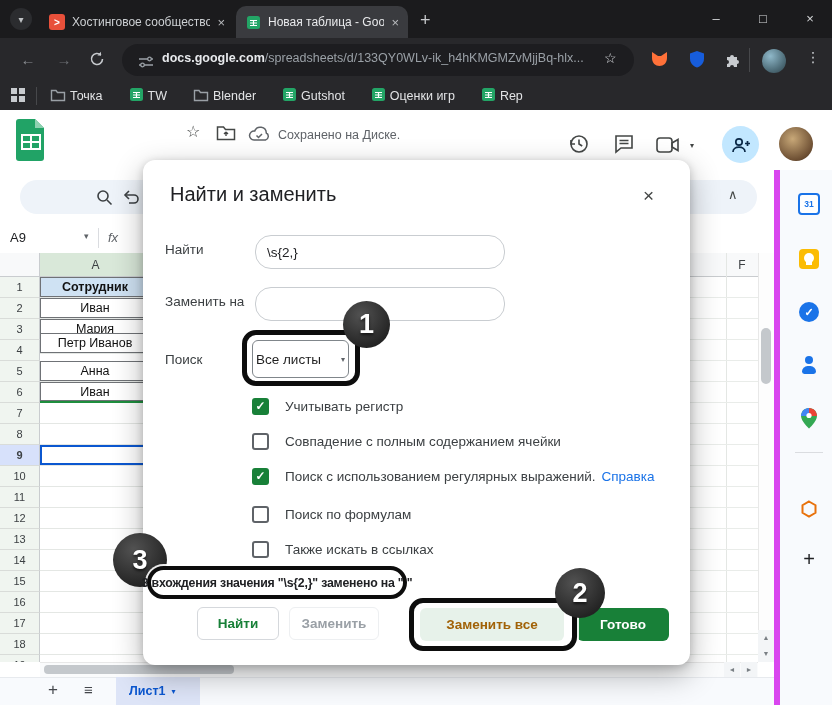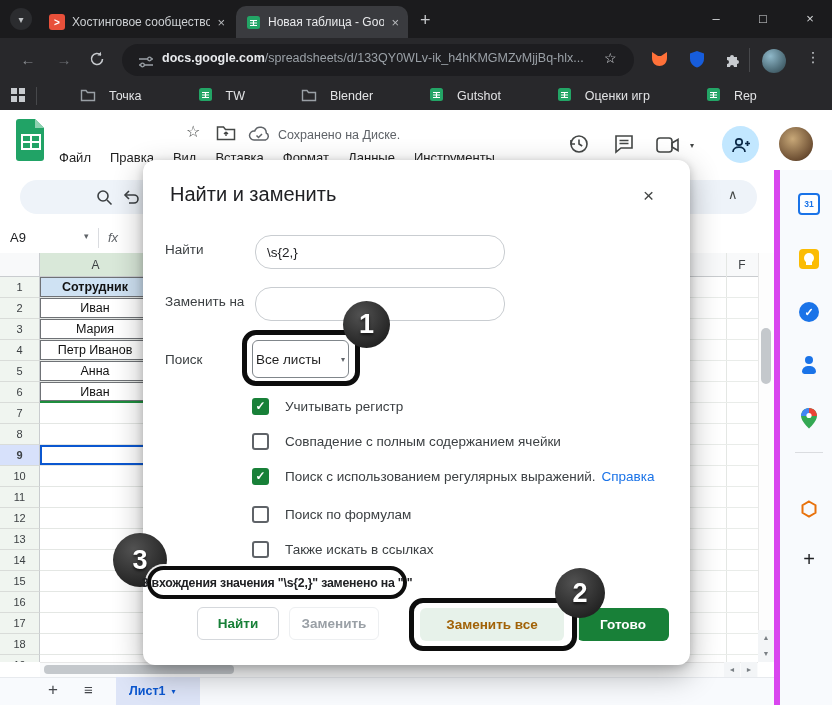--- a/index.html
+++ b/index.html
@@ -28,21 +28,21 @@
   #omnistar{left:604px;top:50px;color:#dadce0;font-size:14px;}
   #extsep{left:749px;top:48px;width:1px;height:24px;background:#47484b;}
   #chromeavatar{left:762px;top:49px;width:24px;height:24px;border-radius:50%;
      background:radial-gradient(circle at 35% 30%,#8fb8c9,#51707c 60%,#2e4249);}
   #dots{left:806px;top:49px;color:#cdd0d4;font-size:14px;}
   #bookmarks{left:0;top:82px;width:832px;height:28px;background:#28282b;}
   #appsgrid{left:11px;top:88px;width:6px;height:6px;background:#c8cbcf;
             box-shadow:8px 0 #c8cbcf,0 8px #c8cbcf,8px 8px #c8cbcf;}
   #bmsep{left:36px;top:87px;width:1px;height:18px;background:#47484b;}
   #bmrow{left:50px;top:84px;height:24px;display:flex;align-items:center;gap:26px;}
-  .bm{display:flex;align-items:center;gap:13px;color:#e2e3e5;font-size:12.5px;white-space:nowrap;margin-left:30px;}
+  .bm{display:flex;align-items:center;gap:4px;color:#e2e3e5;font-size:12.5px;white-space:nowrap;}
   
   #sheethead{left:0;top:110px;width:832px;height:60px;background:#fff;}
   #doctitle{left:62px;top:120px;font-size:18px;color:#1f1f1f;}
   .hd-ico{color:#444746;}
   #menubar{left:56px;top:149px;display:flex;gap:13px;font-size:13px;color:#1f1f1f;}
   .menu-item{padding:1px 3px;}
   #sharebtn{left:722px;top:126px;width:37px;height:37px;border-radius:50%;background:#c2e7ff;
             display:flex;align-items:center;justify-content:center;}
   #sheetavatar{left:779px;top:127px;width:34px;height:34px;border-radius:50%;
      background:radial-gradient(circle at 40% 35%,#c8a878,#6d4f33 70%,#3c2a18);}
@@ -268,29 +268,20 @@
         <path d="M10 11V7m0 0l-2 2m2-2l2 2" stroke="#444746" stroke-width="1.4" fill="none"></path>
       </svg>
   </div>
   <div class="abs" style="left:248px;top:126px;">
     <svg width="22" height="16" viewBox="0 0 22 16">
         <path d="M6 14a4.5 4.5 0 1 1 .7-8.95A6 6 0 0 1 18.3 7 3.8 3.8 0 0 1 17.5 14z" fill="none" stroke="#5f6368" stroke-width="1.5"></path>
         <path d="M8.5 9.5l2 2 3.5-3.5" fill="none" stroke="#5f6368" stroke-width="1.5"></path>
       </svg>
   </div>
   <div class="abs" style="left:278px;top:128px;font-size:12.5px;color:#5f6368;">Сохранено на Диске.</div>
-  <div class="abs" id="menubar">
-      <div class="menu-item">Файл</div>
-      <div class="menu-item">Правка</div>
-      <div class="menu-item">Вид</div>
-      <div class="menu-item">Вставка</div>
-      <div class="menu-item">Формат</div>
-      <div class="menu-item">Данные</div>
-      <div class="menu-item">Инструменты</div>
-    </div>
   <div class="abs" style="left:568px;top:133px;">
     <svg width="22" height="22" viewBox="0 0 22 22">
         <circle cx="11" cy="11" r="8" fill="none" stroke="#444746" stroke-width="1.6"></circle>
         <path d="M11 6.5V11l3.2 2" fill="none" stroke="#444746" stroke-width="1.6"></path>
         <path d="M3 7V11h4" fill="none" stroke="#444746" stroke-width="1.6"></path>
       </svg>
   </div>
   <div class="abs" style="left:613px;top:133px;">
     <svg width="22" height="22" viewBox="0 0 22 22">
         <path d="M3 3h16v12H8l-5 4z" fill="none" stroke="#444746" stroke-width="1.6"></path>
@@ -349,21 +340,21 @@
   <div class="abs" id="gridL">
       <div class="abs gcorner"></div>
       <div class="abs gcolA">A</div>
       <div class="abs rh" style="top: 24px;">1</div>
       <div class="abs cell hdr bord" style="top: 24px;">Сотрудник</div>
       <div class="abs rh" style="top: 45px;">2</div>
       <div class="abs cell bord" style="top: 45px;">Иван</div>
       <div class="abs rh" style="top: 66px;">3</div>
       <div class="abs cell bord" style="top: 66px;">Мария</div>
       <div class="abs rh" style="top: 87px;">4</div>
-      <div class="abs cell bord" style="top: 87px;">Петр Иванов</div>
+      <div class="abs cell bord" style="top: 80px;">Петр Иванов</div>
       <div class="abs rh" style="top: 108px;">5</div>
       <div class="abs cell bord" style="top: 108px;">Анна</div>
       <div class="abs rh" style="top: 129px;">6</div>
       <div class="abs cell bord greenb" style="top: 129px;">Иван</div>
       <div class="abs rh" style="top: 150px;">7</div>
       <div class="abs cell" style="top: 150px;"></div>
       <div class="abs rh" style="top: 171px;">8</div>
       <div class="abs cell" style="top: 171px;"></div>
       <div class="abs rh sel" style="top: 192px;">9</div>
       <div class="abs cell active" style="top: 192px;"></div>

